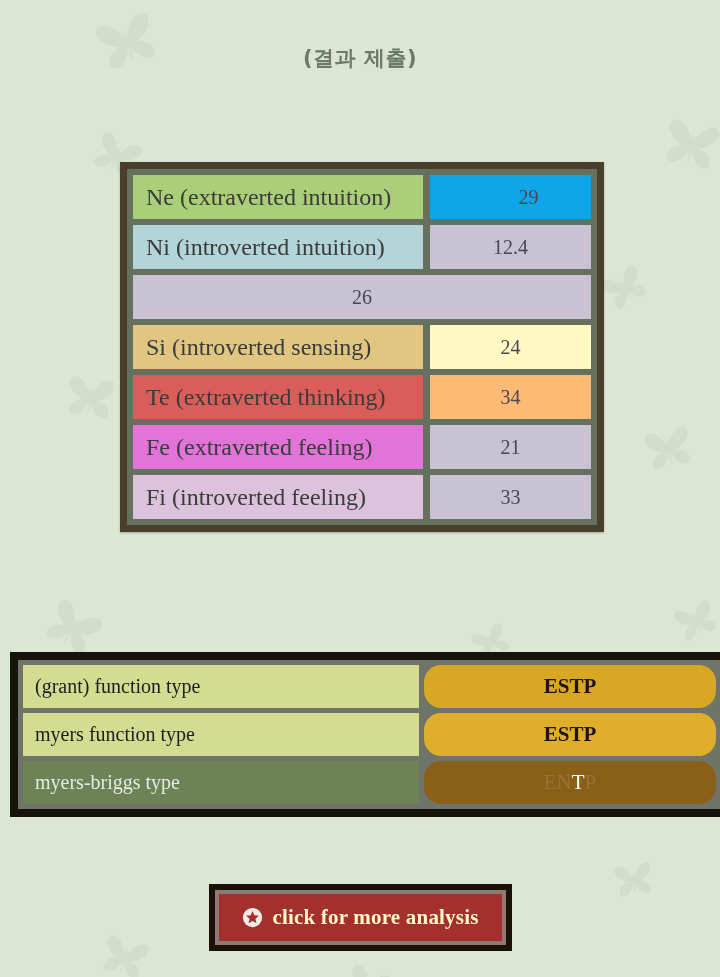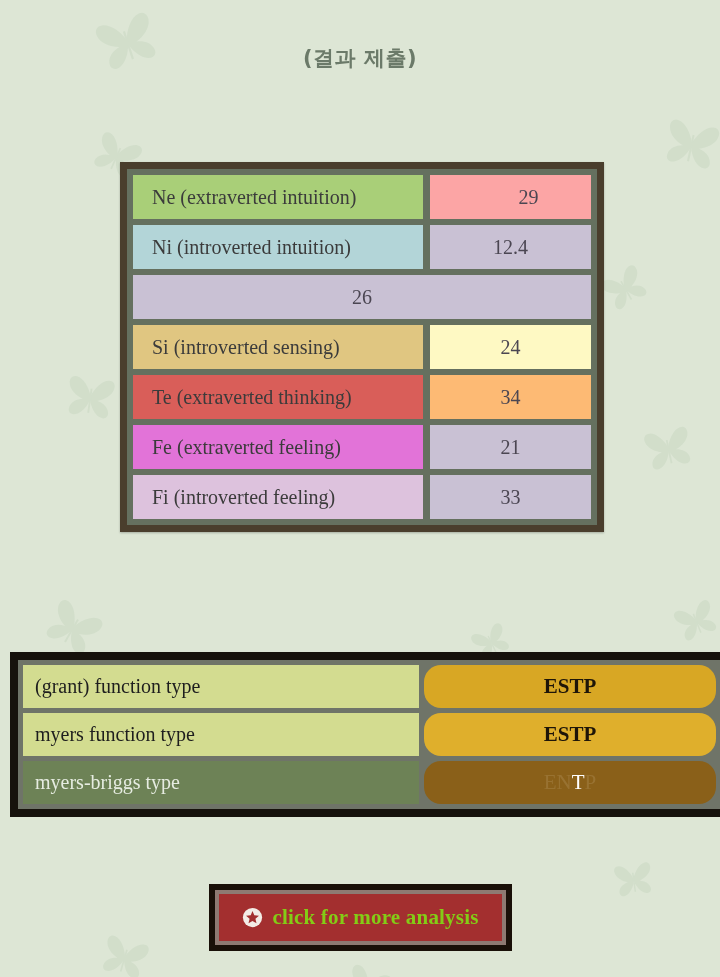--- a/index.html
+++ b/index.html
@@ -62,22 +62,22 @@
   .fn-row {
     display: flex;
     gap: 7px;
     margin-bottom: 6px;
   }
   .fn-row:last-child { margin-bottom: 0; }
   .fn-label {
     flex: 0 0 290px;
     height: 44px;
     line-height: 44px;
-    padding-left: 19px;
-    font-size: 20px;
+    padding-left: 13px;
+    font-size: 24px;
     color: #3b3b3b;
     white-space: nowrap;
     overflow: hidden;
   }
   .fn-value {
     flex: 1 1 auto;
     height: 44px;
     line-height: 44px;
     text-align: center;
     font-size: 20px;
@@ -162,21 +162,21 @@
     justify-content: center;
     gap: 9px;
     cursor: pointer;
     border: none;
     width: 100%;
     font-family: "Liberation Serif", serif;
   }
   #analysis-button-label {
     font-size: 21px;
     font-weight: bold;
-    color: #84cc16;
+    color: #fef9c3;
     letter-spacing: 0.2px;
   }
   .star-badge {
     width: 21px;
     height: 21px;
     flex: 0 0 21px;
     display: block;
   }
 </style>
 </head>
@@ -244,21 +244,21 @@
         <path fill="currentColor" d="M31 22h2v26h-2z"></path>
       </svg></div>
   </div>
 
 <div id="page-title">(결과 제출)</div>
 
 <div id="functions-table" style="background: rgb(74, 62, 45);">
   <div id="functions-table-inner" style="background: rgb(101, 112, 95);">
       <div class="fn-row">
         <div class="fn-label" style="background: rgb(169, 207, 120);">Ne (extraverted intuition)</div>
-        <div class="fn-value" style="background: #fca5a5; padding-left: 36px;">29</div>
+        <div class="fn-value" style="background: #0ea5e9; padding-left: 36px;">29</div>
       </div>
       <div class="fn-row">
         <div class="fn-label" style="background: rgb(179, 213, 216);">Ni (introverted intuition)</div>
         <div class="fn-value" style="background: rgb(201, 193, 212);">12.4</div>
       </div>
       <div class="fn-row">
         <div class="fn-value" style="background: rgb(201, 193, 212);">26</div>
       </div>
       <div class="fn-row">
         <div class="fn-label" style="background: rgb(224, 198, 129);">Si (introverted sensing)</div>

